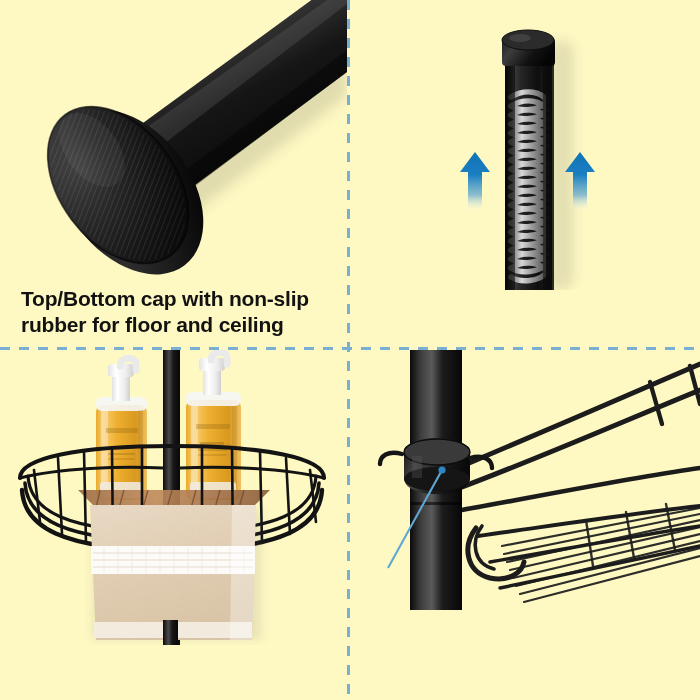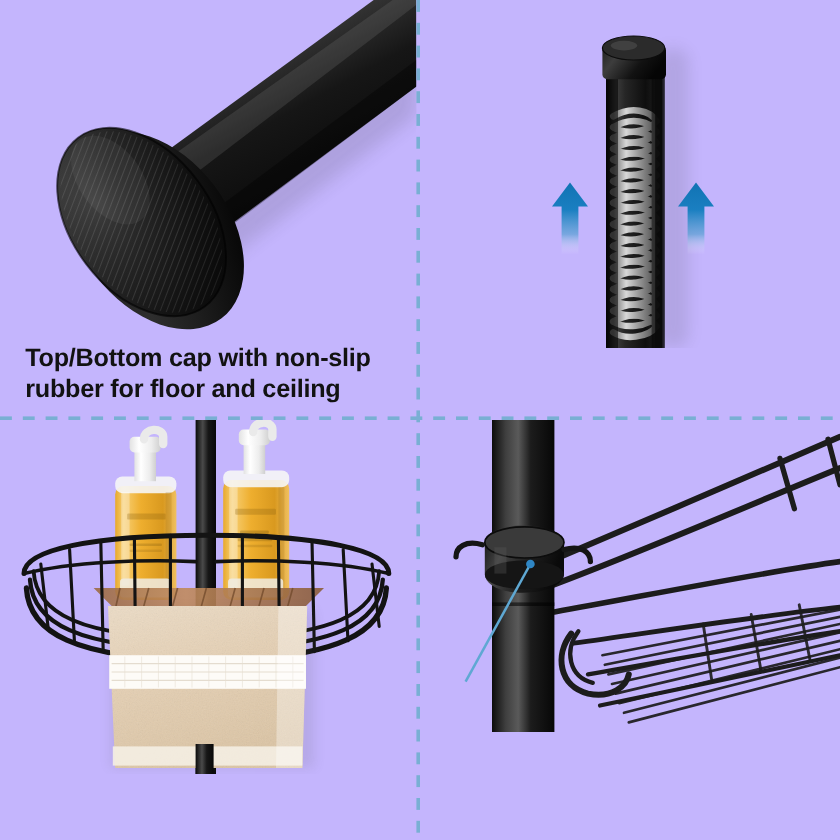--- a/index.html
+++ b/index.html
@@ -8,21 +8,21 @@
     padding: 0;
     background: #ffffff;
   }
   body {
     font-family: "Liberation Sans", sans-serif;
   }
   #infographic {
     position: relative;
     width: 700px;
     height: 700px;
-    background: #c4b5fd;
+    background: #fef9c3;
     overflow: hidden;
   }
 
   
   .divider-v {
     position: absolute;
     left: 347px;
     top: 0;
     width: 3px;
     height: 700px;

